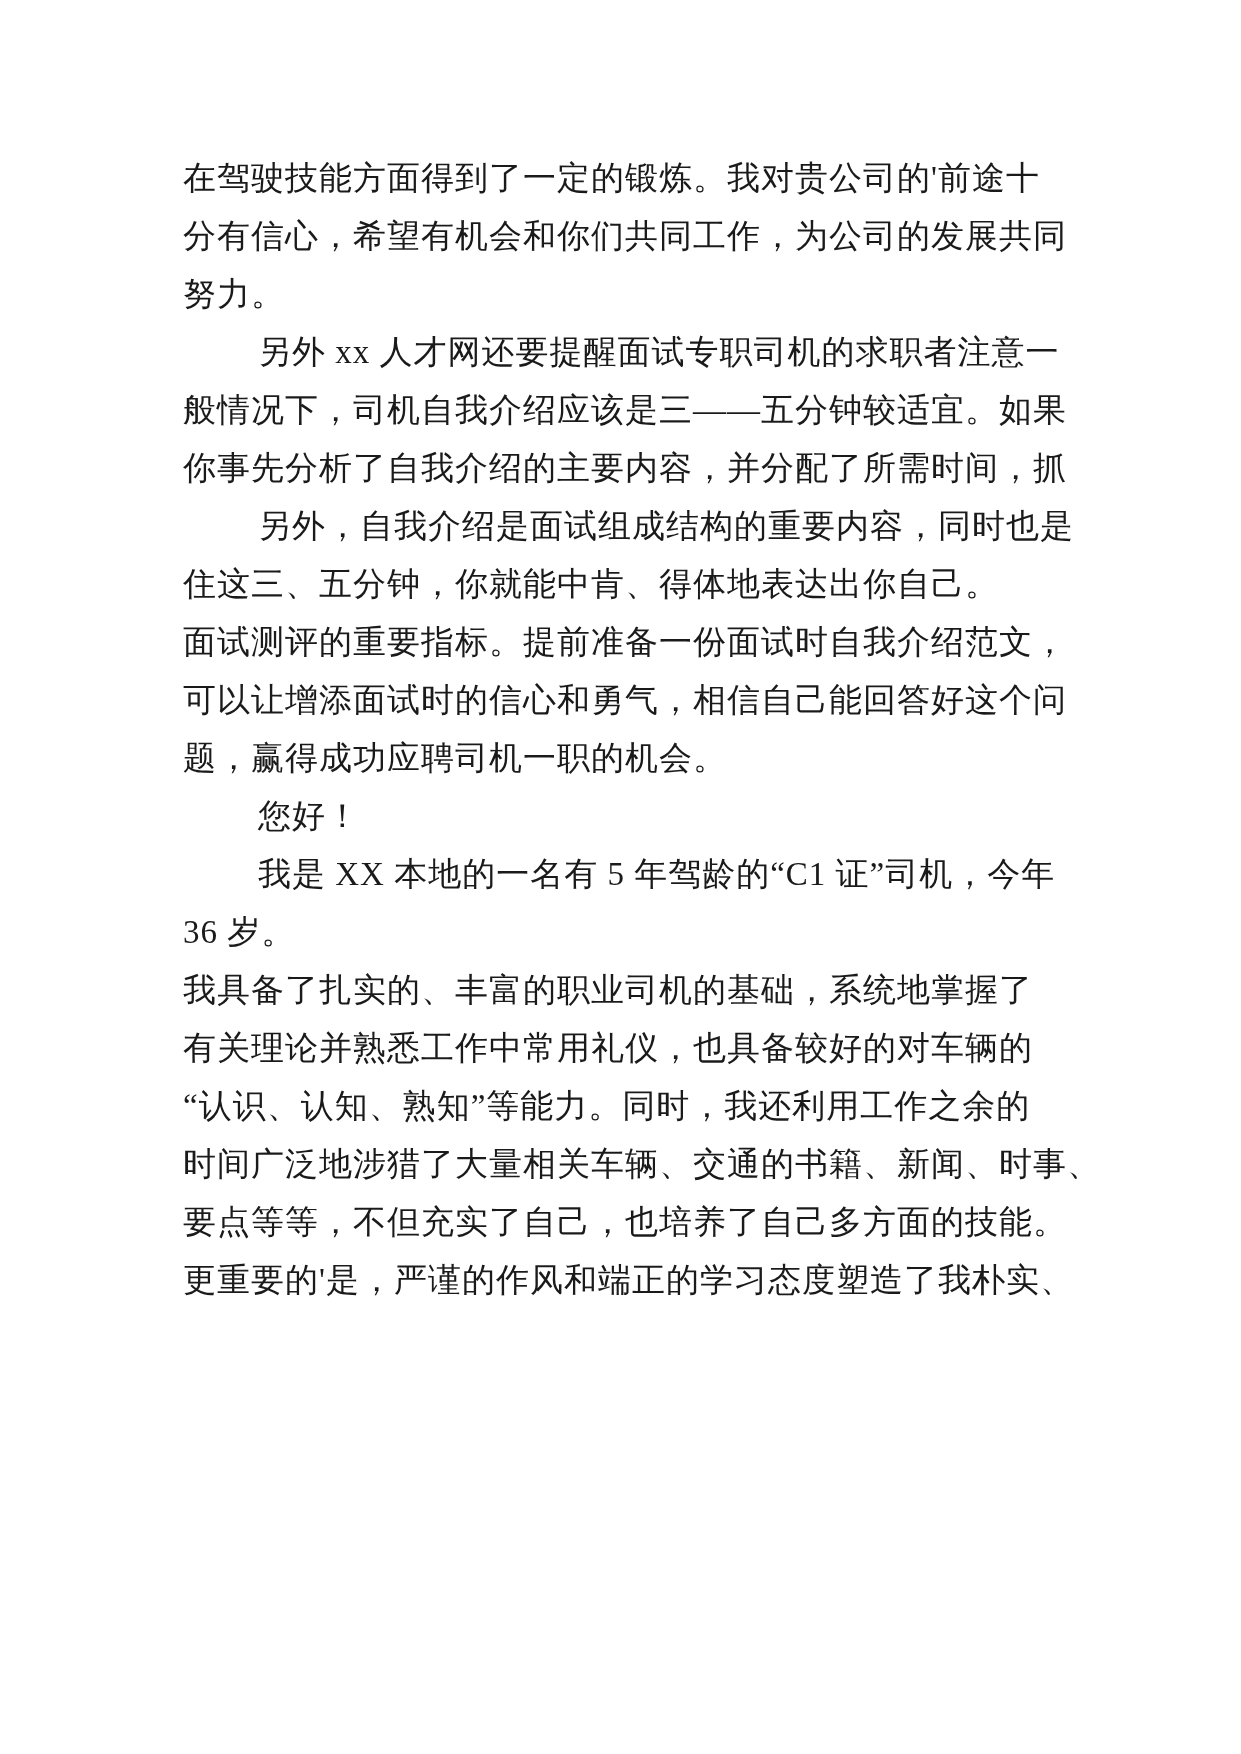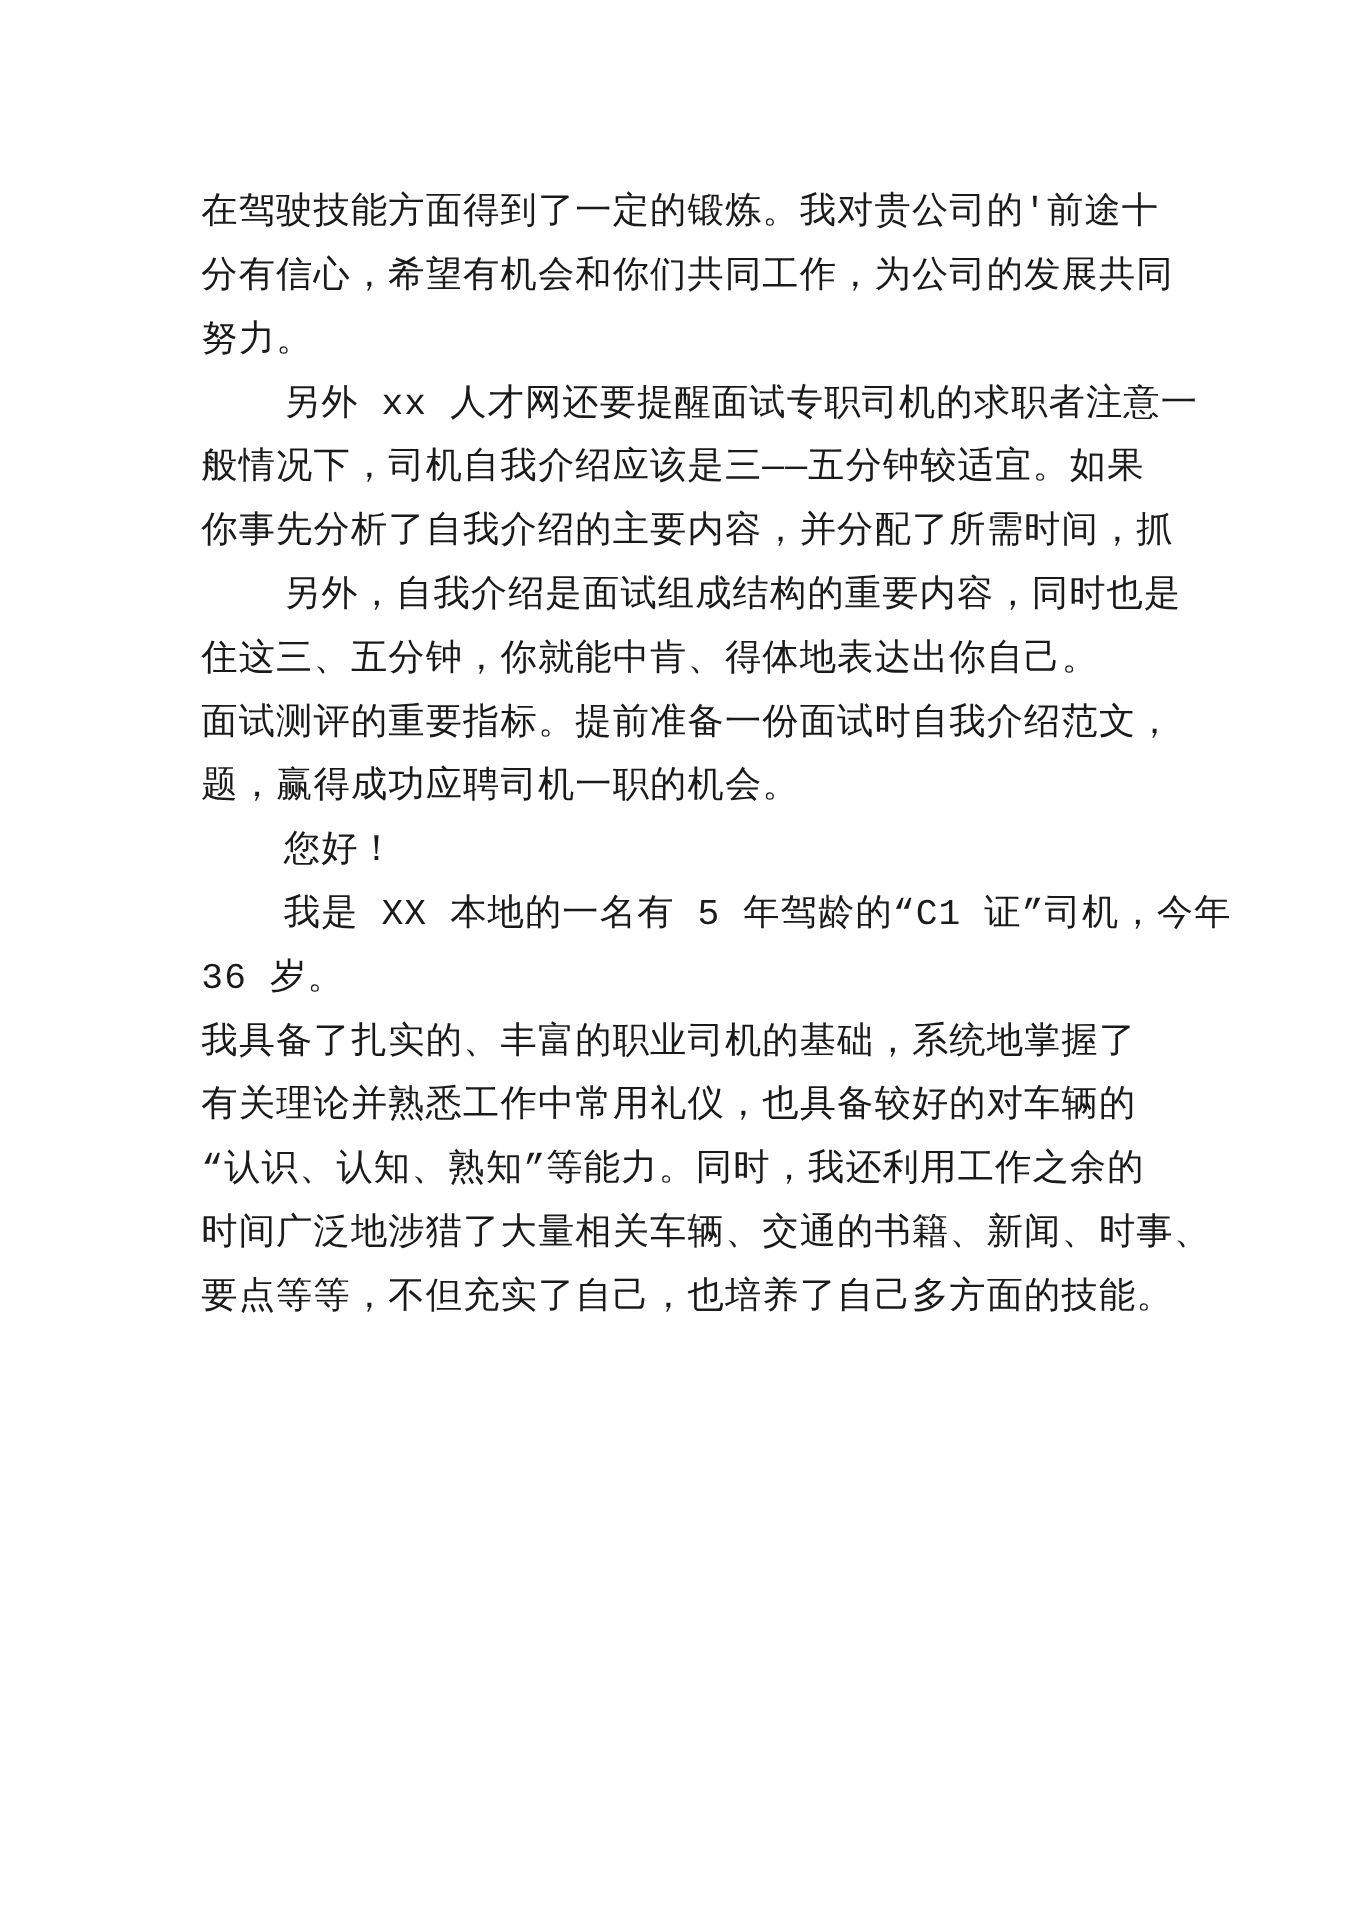--- a/index.html
+++ b/index.html
@@ -10,23 +10,23 @@
   .page {
     position: relative;
     width: 1241px;
     height: 1754px;
     background: #ffffff;
     overflow: hidden;
   }
   .content {
     position: absolute;
     left: 183px;
-    top: 165px;
+    top: 149px;
     width: 890px;
-    font-family: Liberation Mono, monospace;
+    font-family: Liberation Serif, serif;
     font-size: 33px;
     line-height: 58px;
     letter-spacing: 1px;
     color: #1a1a1a;
   }
   .line {
     height: 58px;
     white-space: pre;
   }
   .line.indent {
@@ -40,23 +40,25 @@
   <div class="content" id="doc-lines" style="color: rgb(26, 26, 26);">
       <div class="line">在驾驶技能方面得到了一定的锻炼。我对贵公司的'前途十</div>
       <div class="line">分有信心，希望有机会和你们共同工作，为公司的发展共同</div>
       <div class="line">努力。</div>
       <div class="line indent">另外 xx 人才网还要提醒面试专职司机的求职者注意一</div>
       <div class="line">般情况下，司机自我介绍应该是三——五分钟较适宜。如果</div>
       <div class="line">你事先分析了自我介绍的主要内容，并分配了所需时间，抓</div>
       <div class="line indent">另外，自我介绍是面试组成结构的重要内容，同时也是</div>
       <div class="line">住这三、五分钟，你就能中肯、得体地表达出你自己。</div>
       <div class="line">面试测评的重要指标。提前准备一份面试时自我介绍范文，</div>
+      <div class="line">可以让增添面试时的信心和勇气，相信自己能回答好这个问</div>
       <div class="line">题，赢得成功应聘司机一职的机会。</div>
       <div class="line indent">您好！</div>
       <div class="line indent">我是 XX 本地的一名有 5 年驾龄的“C1 证”司机，今年</div>
       <div class="line">36 岁。</div>
       <div class="line">我具备了扎实的、丰富的职业司机的基础，系统地掌握了</div>
       <div class="line">有关理论并熟悉工作中常用礼仪，也具备较好的对车辆的</div>
       <div class="line">“认识、认知、熟知”等能力。同时，我还利用工作之余的</div>
       <div class="line">时间广泛地涉猎了大量相关车辆、交通的书籍、新闻、时事、</div>
       <div class="line">要点等等，不但充实了自己，也培养了自己多方面的技能。</div>
+      <div class="line">更重要的'是，严谨的作风和端正的学习态度塑造了我朴实、</div>
     </div>
 </div>
 
 </body></html>

